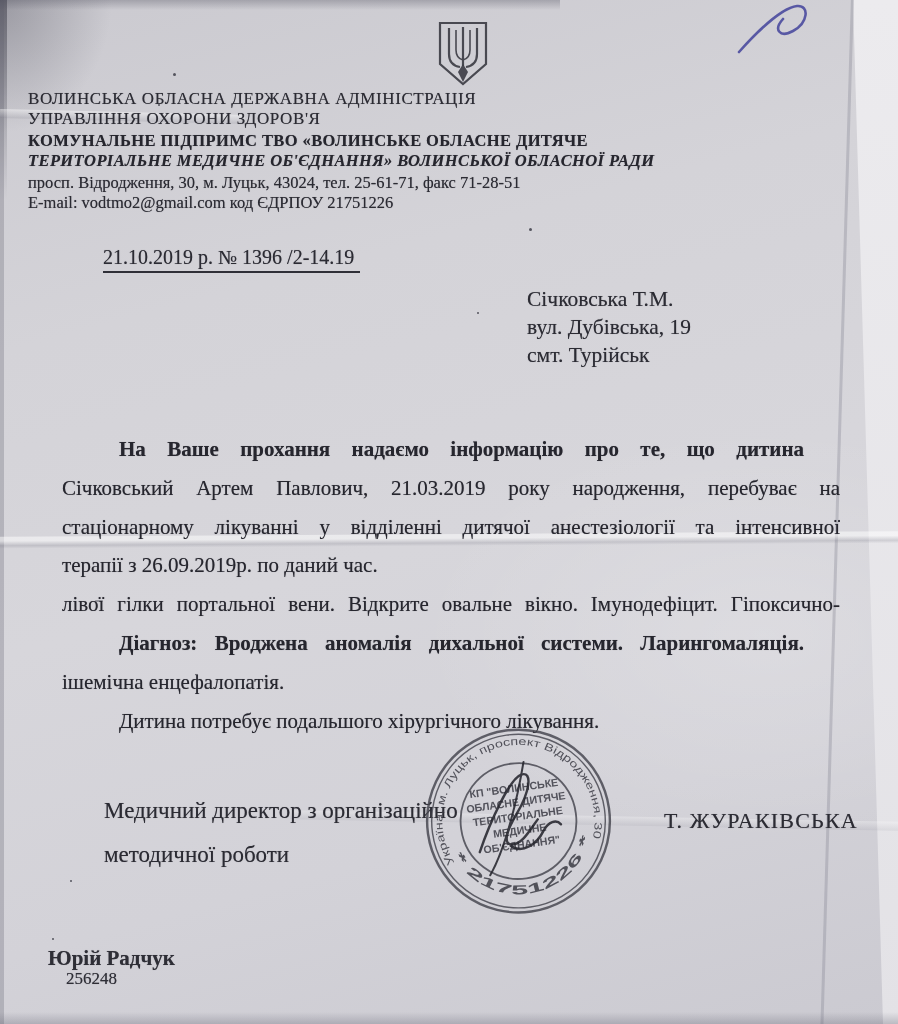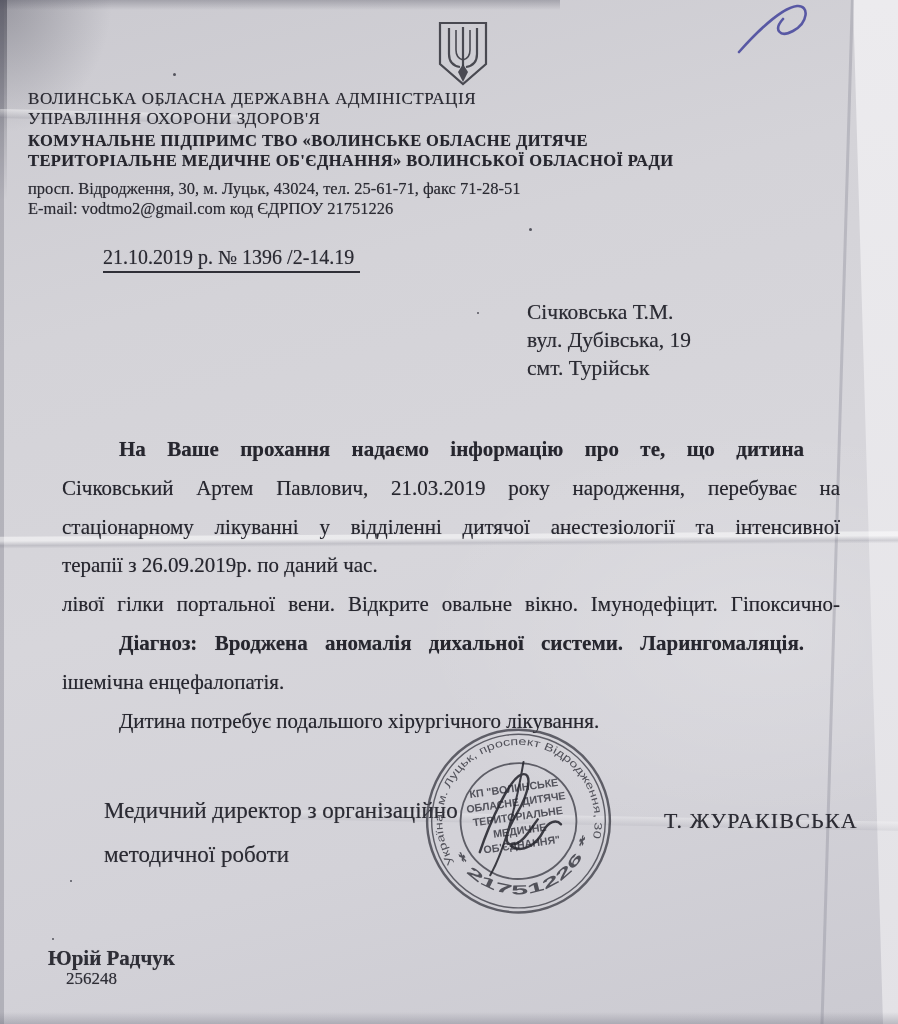--- a/index.html
+++ b/index.html
@@ -39,27 +39,27 @@
   .crease-3 { left:290px; top:816px; width:610px; height:9px; transform:rotate(1.1deg); opacity:.55;
     background:linear-gradient(to bottom, rgba(255,255,255,.5), rgba(110,110,124,.18)); }
   .speck { position:absolute; border-radius:50%; background:#54545e; }
 
   
   .emblem { position:absolute; left:436px; top:20px; }
   .letterhead { position:absolute; left:28px; top:89px; width:848px; line-height:1.18; }
   .lh-1, .lh-2 { font-size:17px; letter-spacing:.6px; }
   .lh-2 { margin-bottom:2px; }
   .lh-3, .lh-4 { font-size:16.5px; font-weight:bold; letter-spacing:.4px; color:#26262e; }
-  .lh-4 { margin-bottom:9px; }
+  .lh-4 { margin-bottom:3px;font-style:italic; }
   .lh-5, .lh-6 { font-size:16.5px; }
 
   .ref-line { position:absolute; left:103px; top:246px; font-size:20px;
     border-bottom:2px solid #2f2f37; padding:0 6px 2px 0; }
 
-  .recipient { position:absolute; left:527px; top:298px; font-size:21.5px; line-height:28px; }
+  .recipient { position:absolute; left:527px; top:285px; font-size:21.5px; line-height:28px; }
 
   .body-text { position:absolute; left:62px; top:430px; width:778px; font-size:21px; color:#26262e; }
   .body-text .line { line-height:38.8px; height:38.8px; white-space:nowrap; }
   .body-text .jl { text-align:justify; text-align-last:justify; white-space:normal; overflow:hidden; }
   .ind { padding-left:57px; }
   .pr36 { padding-right:36px;font-weight:bold; }
 
   .sig-title { position:absolute; left:104px; font-size:23px; }
   .sig-title-1 { top:798px; }
   .sig-title-2 { top:842px; }

